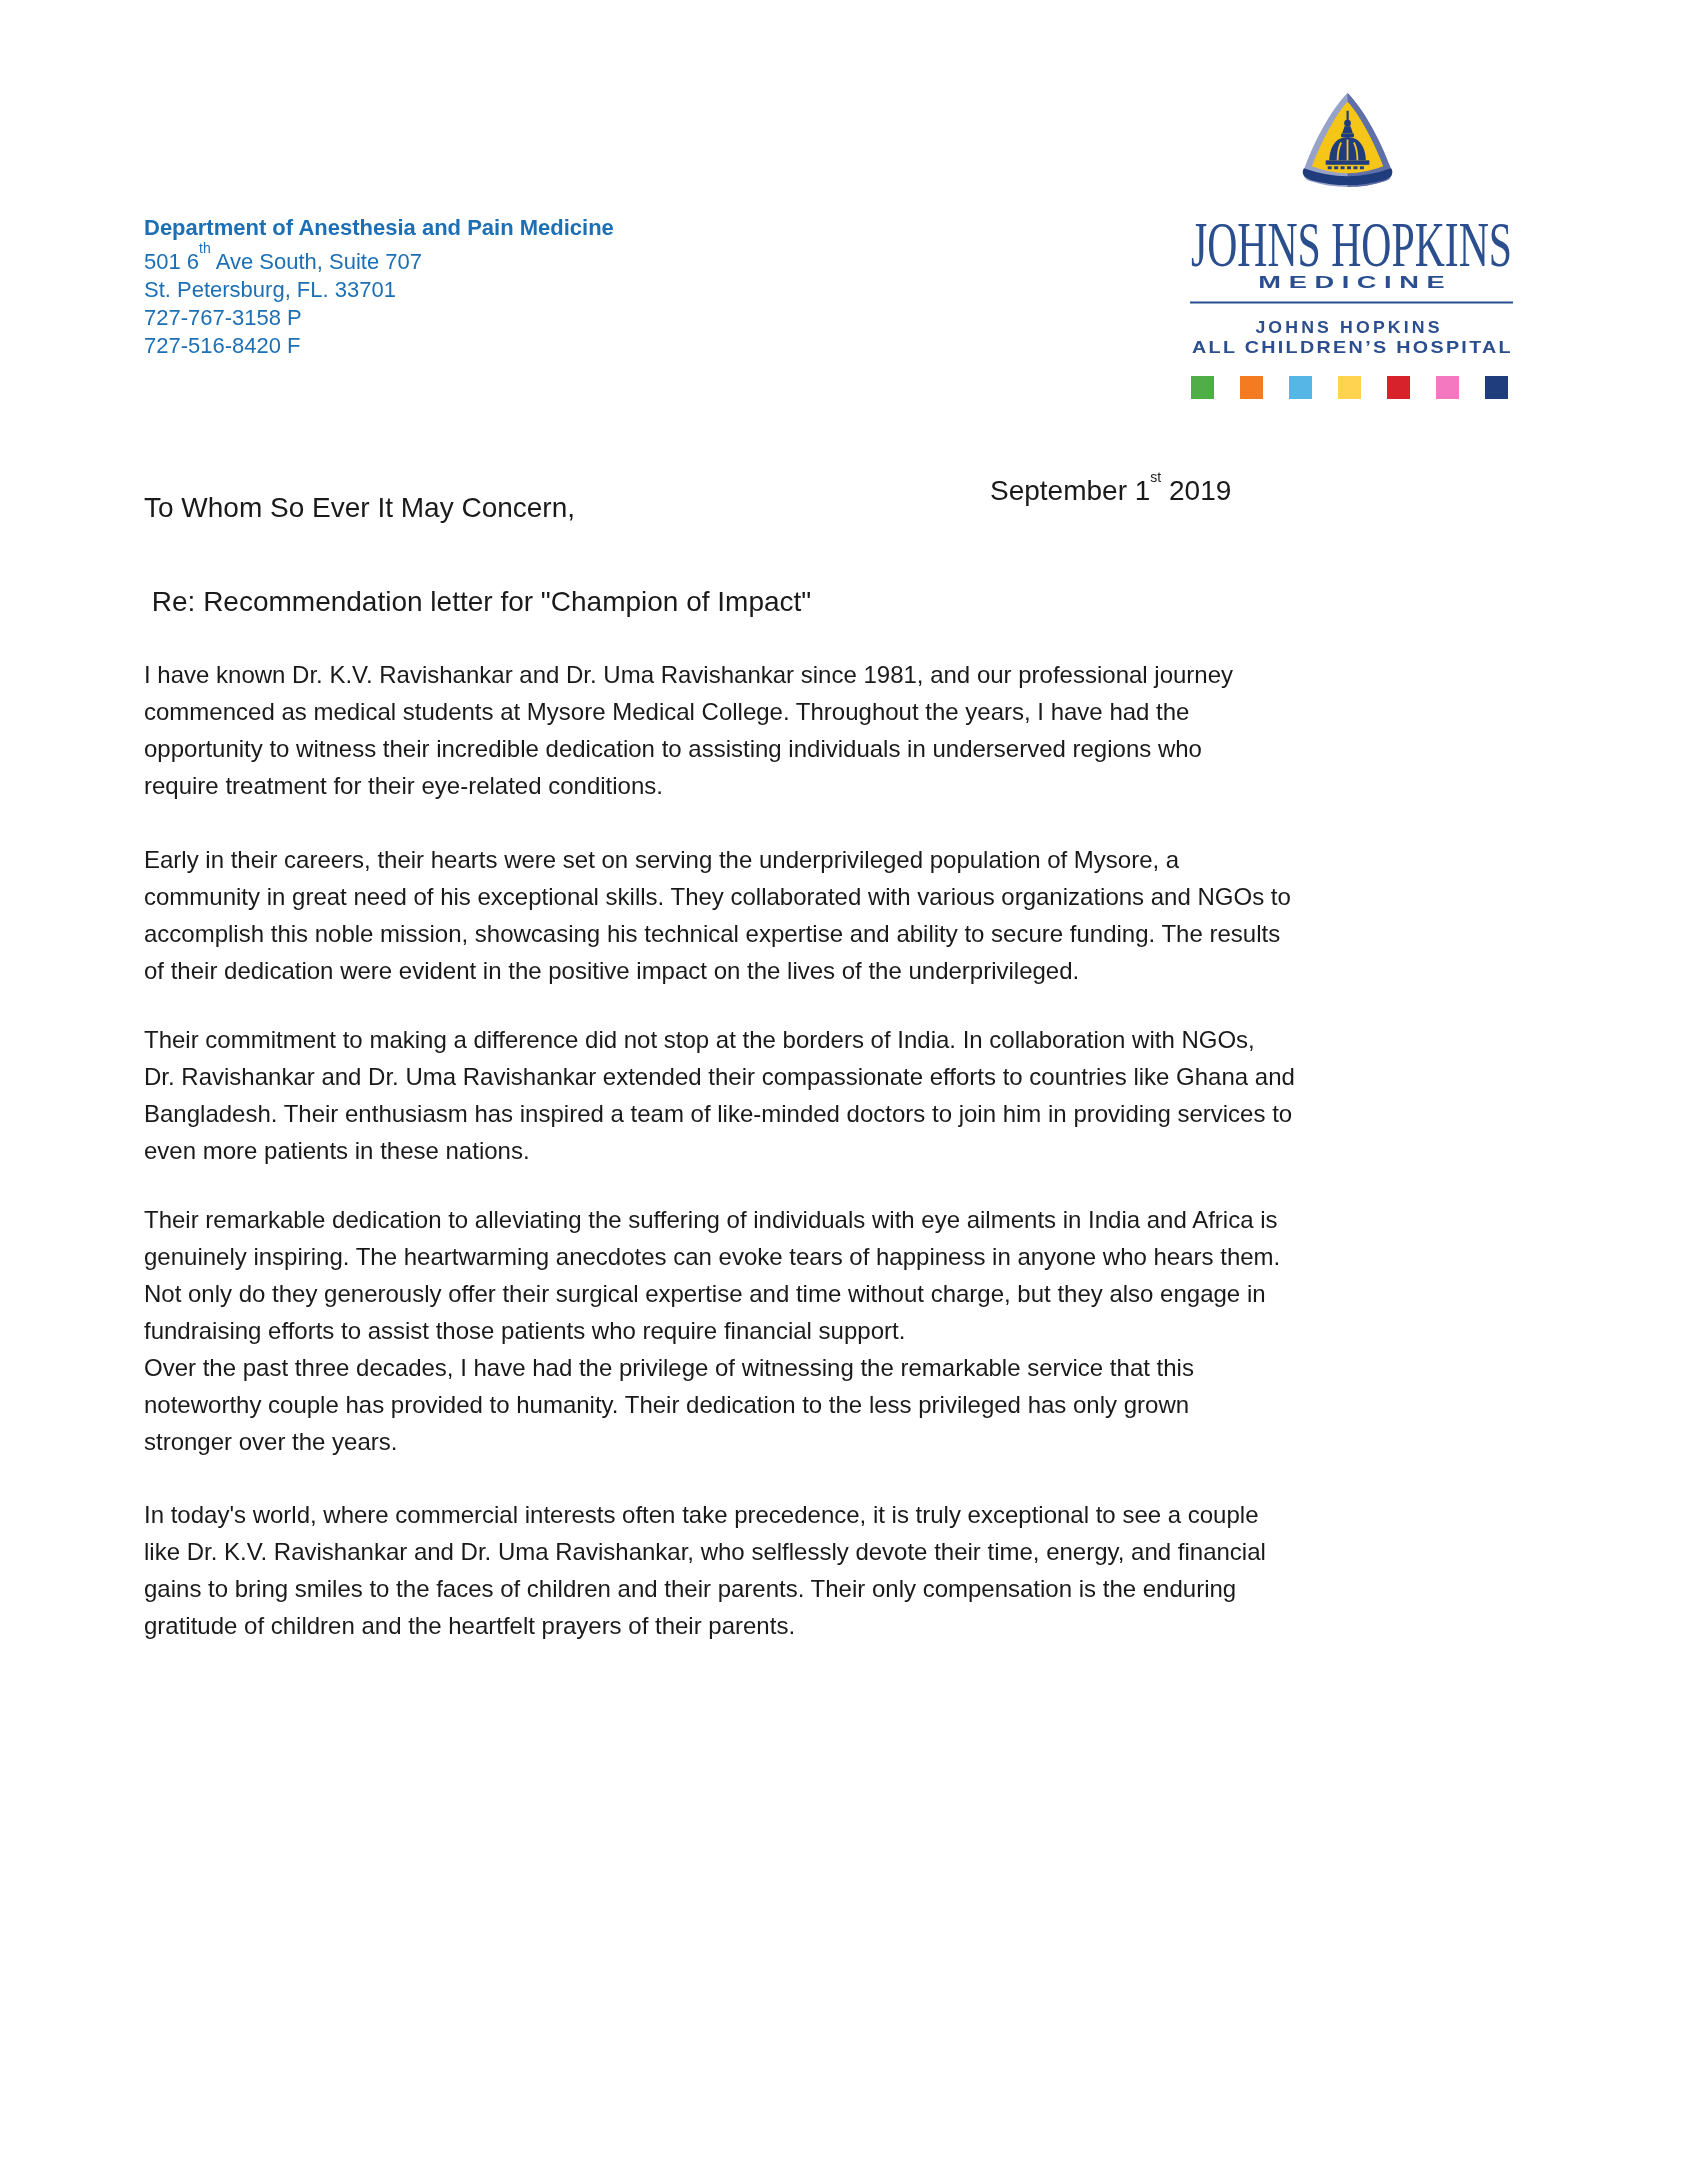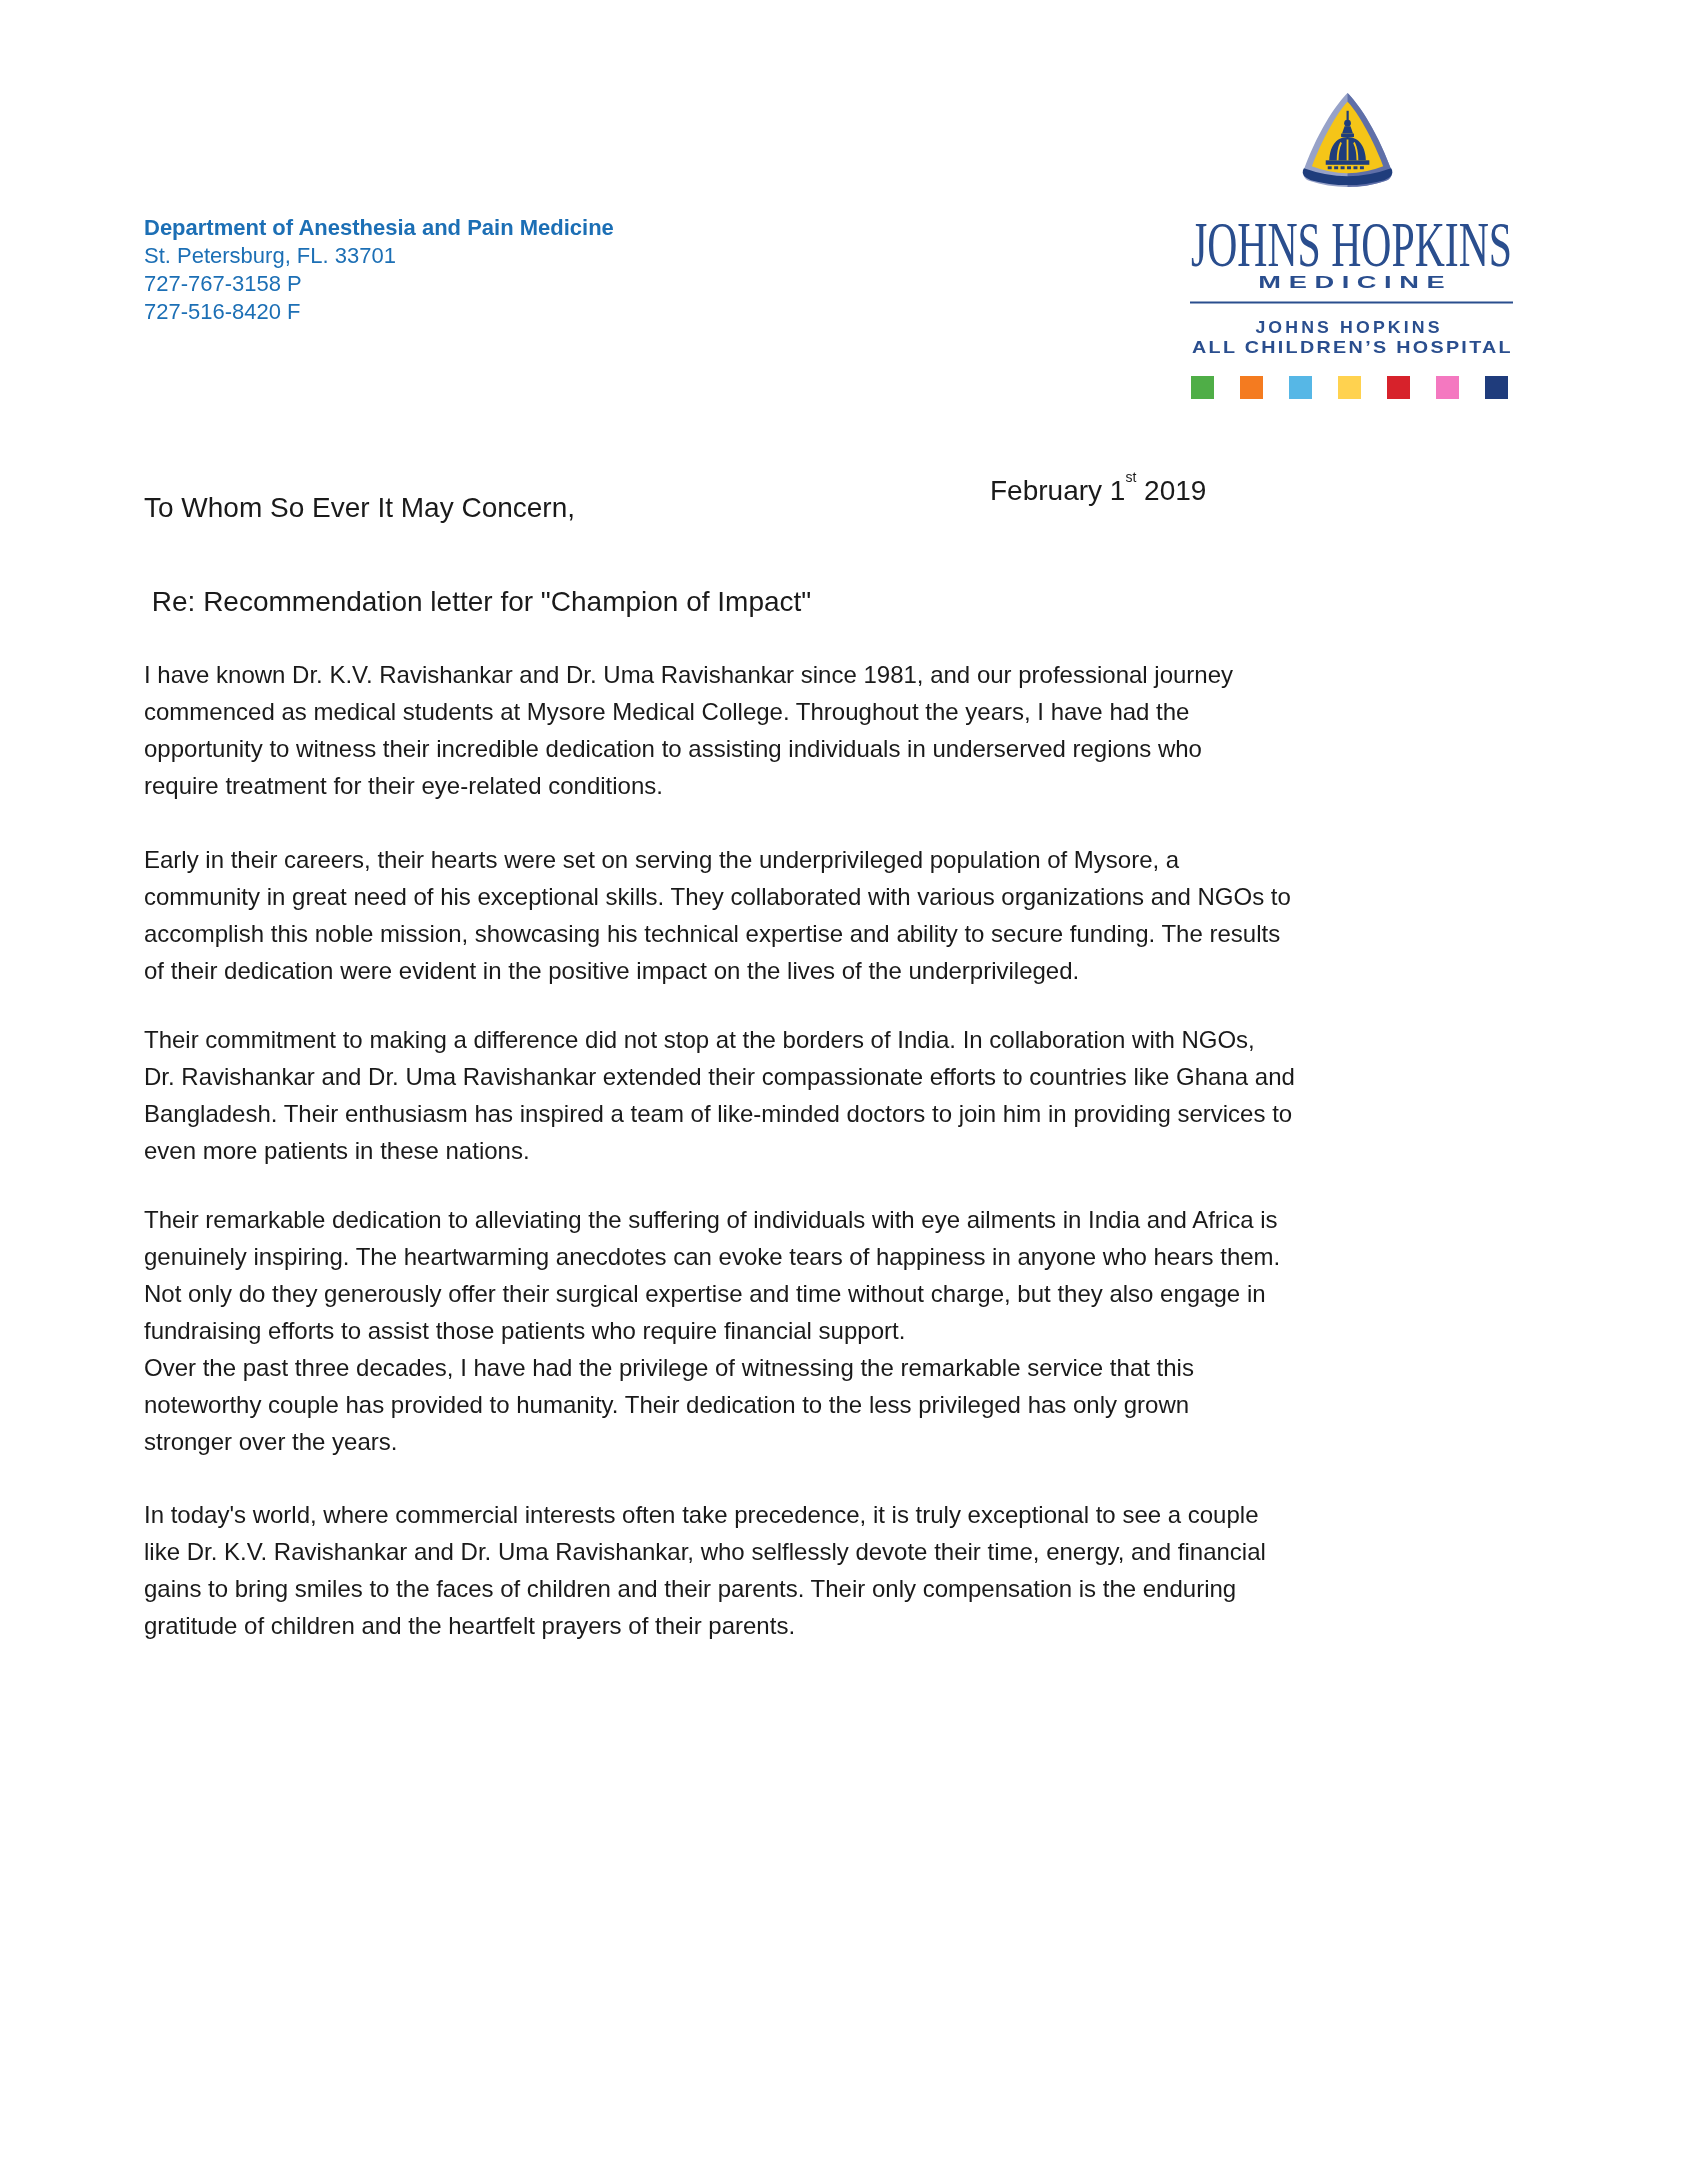--- a/index.html
+++ b/index.html
@@ -33,20 +33,21 @@
   .footer-bar{position:absolute;left:87px;top:2078px;width:1534px;height:28px;display:flex;}
   .footer-bar .swatch{flex:1;height:28px;}
 </style>
 </head>
 <body>
 
 <div class="page">
 
   <div class="addr" style="color: rgb(28, 111, 181);">
     <div class="dept">Department of Anesthesia and Pain Medicine</div>
+    <div><span>501 6</span><sup>th</sup><span> Ave South, Suite 707</span></div>
     <div>St. Petersburg, FL. 33701</div>
     <div>727-767-3158 P</div>
     <div>727-516-8420 F</div>
   </div>
 
   <svg class="logo-svg" width="337" height="322" viewBox="0 0 340 325" xmlns="http://www.w3.org/2000/svg">
     <g transform="translate(113,6)">
       <path d="M53 0 C44 9 26 32 9 77 C7 82 9 87 15 89 C38 97 68 97 91 89 C97 87 99 82 97 77 C80 32 62 9 53 0 Z" fill="#97A2C8"></path>
       <path d="M53 0 C62 9 80 32 97 77 C99 82 97 87 91 89 C78 93.5 66 95 53 95 L53 0 Z" fill="#5F6FA8"></path>
       <path d="M9 76 Q53 92 97 76 L98 78 Q100 84 90 88 Q53 98 16 88 Q6 84 8 78 Z" fill="#1F3D7C"></path>
@@ -82,21 +83,21 @@
       <div class="swatch" style="background: rgb(79, 174, 71);"></div>
       <div class="swatch" style="background: rgb(244, 123, 32);"></div>
       <div class="swatch" style="background: rgb(86, 183, 230);"></div>
       <div class="swatch" style="background: rgb(255, 210, 79);"></div>
       <div class="swatch" style="background: rgb(215, 34, 43);"></div>
       <div class="swatch" style="background: rgb(244, 120, 192);"></div>
       <div class="swatch" style="background: rgb(31, 60, 124);"></div>
     </div>
 
   <div class="body-line salutation">To Whom So Ever It May Concern,</div>
-  <div class="body-line dateline"><span>February 1</span><sup>st</sup><span> 2019</span></div>
+  <div class="body-line dateline"><span>September 1</span><sup>st</sup><span> 2019</span></div>
   <div class="body-line subject"> Re: Recommendation letter for "Champion of Impact"</div>
 
   <div class="para para1">I have known Dr. K.V. Ravishankar and Dr. Uma Ravishankar since 1981, and our professional journey
 commenced as medical students at Mysore Medical College. Throughout the years, I have had the
 opportunity to witness their incredible dedication to assisting individuals in underserved regions who
 require treatment for their eye-related conditions.</div>
   <div class="para para2">Early in their careers, their hearts were set on serving the underprivileged population of Mysore, a
 community in great need of his exceptional skills. They collaborated with various organizations and NGOs to
 accomplish this noble mission, showcasing his technical expertise and ability to secure funding. The results
 of their dedication were evident in the positive impact on the lives of the underprivileged.</div>

